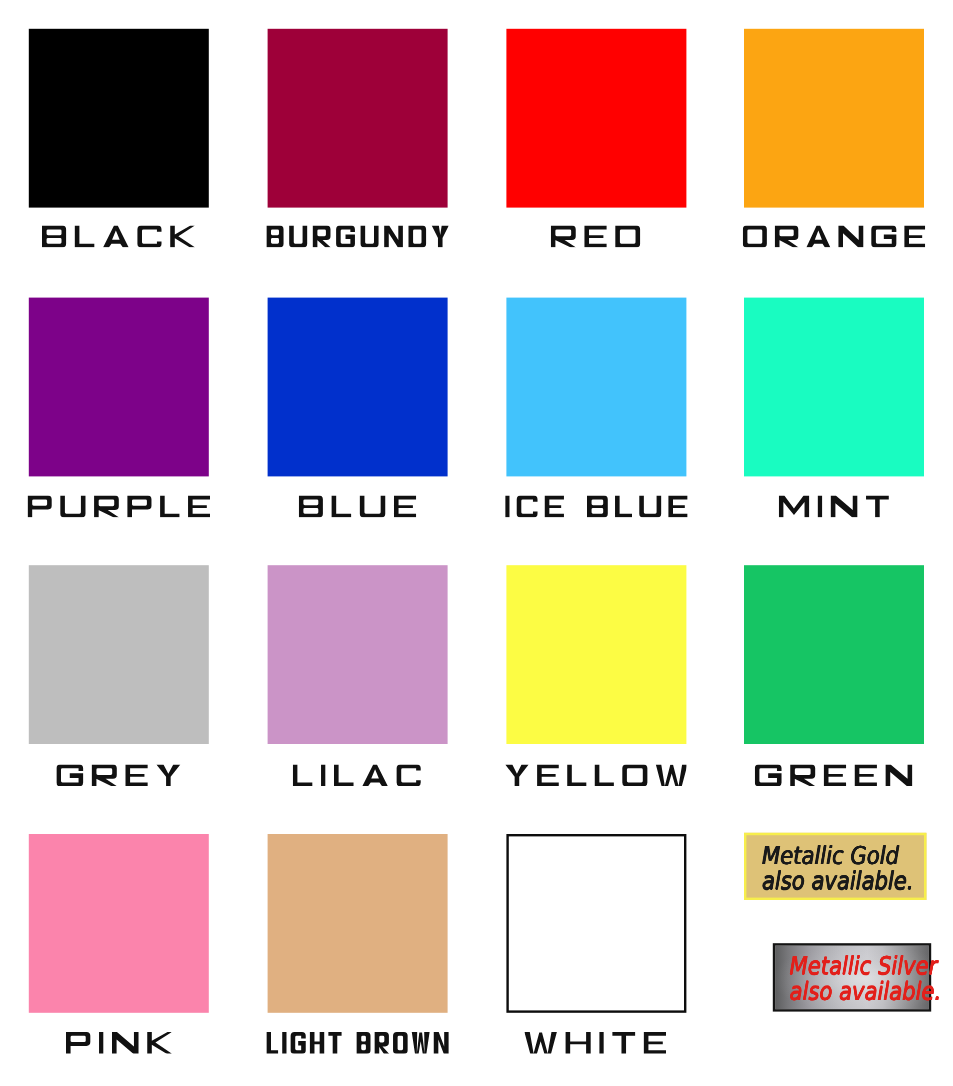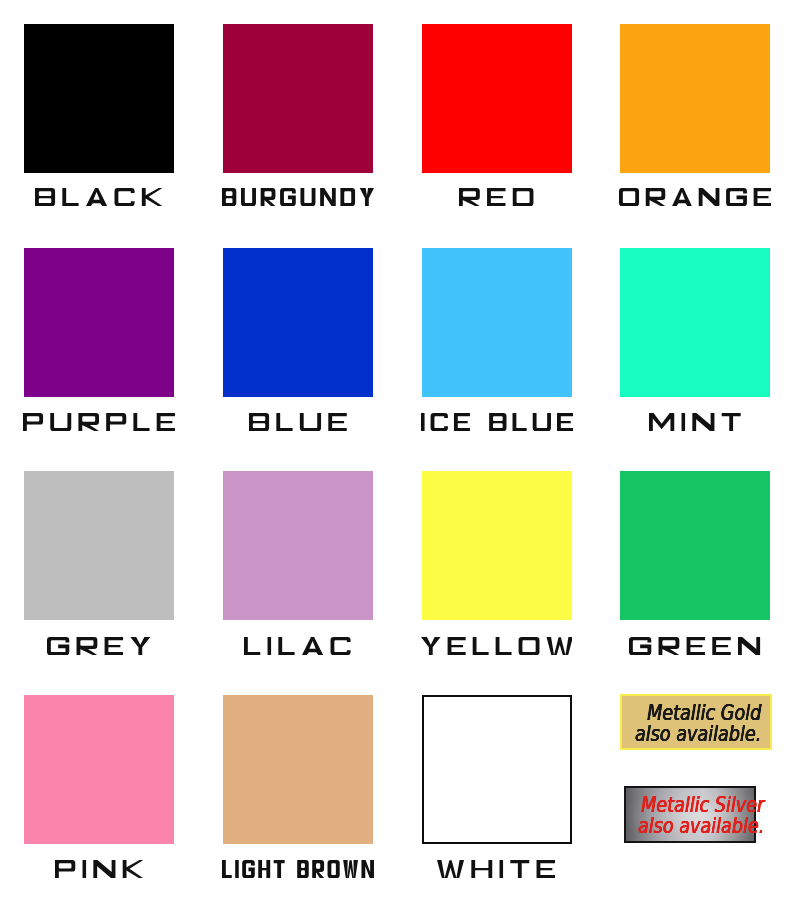--- a/index.html
+++ b/index.html
@@ -5,21 +5,21 @@
 <style>
   html,body{margin:0;padding:0;}
   body{width:794px;height:905px;background:#fff;
        font-family:"Liberation Sans",sans-serif;overflow:hidden;}
   #chart{position:relative;width:794px;height:905px;}
   .cell{position:absolute;}
   .swatch{position:absolute;}
   .swatch.outlined{background:#fff;border:2px solid #0d0d0d;box-sizing:border-box;}
   .label{position:absolute;text-align:center;line-height:0;}
   .label svg{display:inline-block;vertical-align:top;}
-  .note{position:absolute;box-sizing:border-box;text-align:right;}
+  .note{position:absolute;box-sizing:border-box;}
   .note .txt{position:absolute;transform-origin:0 0;}
   .note .ln{font-family:"DejaVu Sans Condensed","DejaVu Sans",sans-serif;
             font-weight:normal;font-style:italic;white-space:nowrap;}
   .metallic-gold{background:#DEC277;border:2px solid #F7EE4C;}
   .metallic-silver{
     border:2px solid #141414;
     background:
       radial-gradient(60% 55% at 57% 52%, rgba(255,255,255,.42) 0%,
                       rgba(255,255,255,.12) 55%, rgba(255,255,255,0) 100%),
       linear-gradient(90deg,
@@ -195,19 +195,19 @@
           <path transform="translate(2805.0,0)" d="M0,0H725V122H435.5V700H289.5V122H0Z"></path>
           <path transform="translate(3808.0,0)" d="M0,0H706V122H146V306H603.6V394H146V578H706V700H0Z"></path>
         </svg></div>
     </div>
     <div class="note metallic-gold" style="left: 619.5px; top: 694px; width: 152px; height: 55.5px;">
       <div class="txt" style="color: rgb(26, 26, 26); left: 13.2px; top: 7px; transform: scaleX(0.955);">
         <div class="ln" style="font-size: 20.5px; line-height: 21.3px; text-shadow: rgb(26, 26, 26) 0.35px 0px 0px, rgb(26, 26, 26) -0.35px 0px 0px, rgb(26, 26, 26) 0px 0.3px 0px, rgb(26, 26, 26) 0px -0.3px 0px;">Metallic Gold</div>
         <div class="ln" style="font-size: 20.5px; line-height: 21.3px; text-shadow: rgb(26, 26, 26) 0.35px 0px 0px, rgb(26, 26, 26) -0.35px 0px 0px, rgb(26, 26, 26) 0px 0.3px 0px, rgb(26, 26, 26) 0px -0.3px 0px;">also available.</div>
       </div>
     </div>
-    <div class="note metallic-silver" style="left: 624px; top: 786px; width: 132px; height: 56.5px;">
+    <div class="note metallic-silver" style="left: 644px; top: 786px; width: 132px; height: 56.5px;">
       <div class="txt" style="color: rgb(226, 32, 27); left: 12.2px; top: 6.5px; transform: scaleX(0.955);">
         <div class="ln" style="font-size: 20.5px; line-height: 21.3px; text-shadow: rgb(226, 32, 27) 0.35px 0px 0px, rgb(226, 32, 27) -0.35px 0px 0px, rgb(226, 32, 27) 0px 0.3px 0px, rgb(226, 32, 27) 0px -0.3px 0px;">Metallic Silver</div>
         <div class="ln" style="font-size: 20.5px; line-height: 21.3px; text-shadow: rgb(226, 32, 27) 0.35px 0px 0px, rgb(226, 32, 27) -0.35px 0px 0px, rgb(226, 32, 27) 0px 0.3px 0px, rgb(226, 32, 27) 0px -0.3px 0px;">also available.</div>
       </div>
     </div>
   </div>
 
 </body></html>

